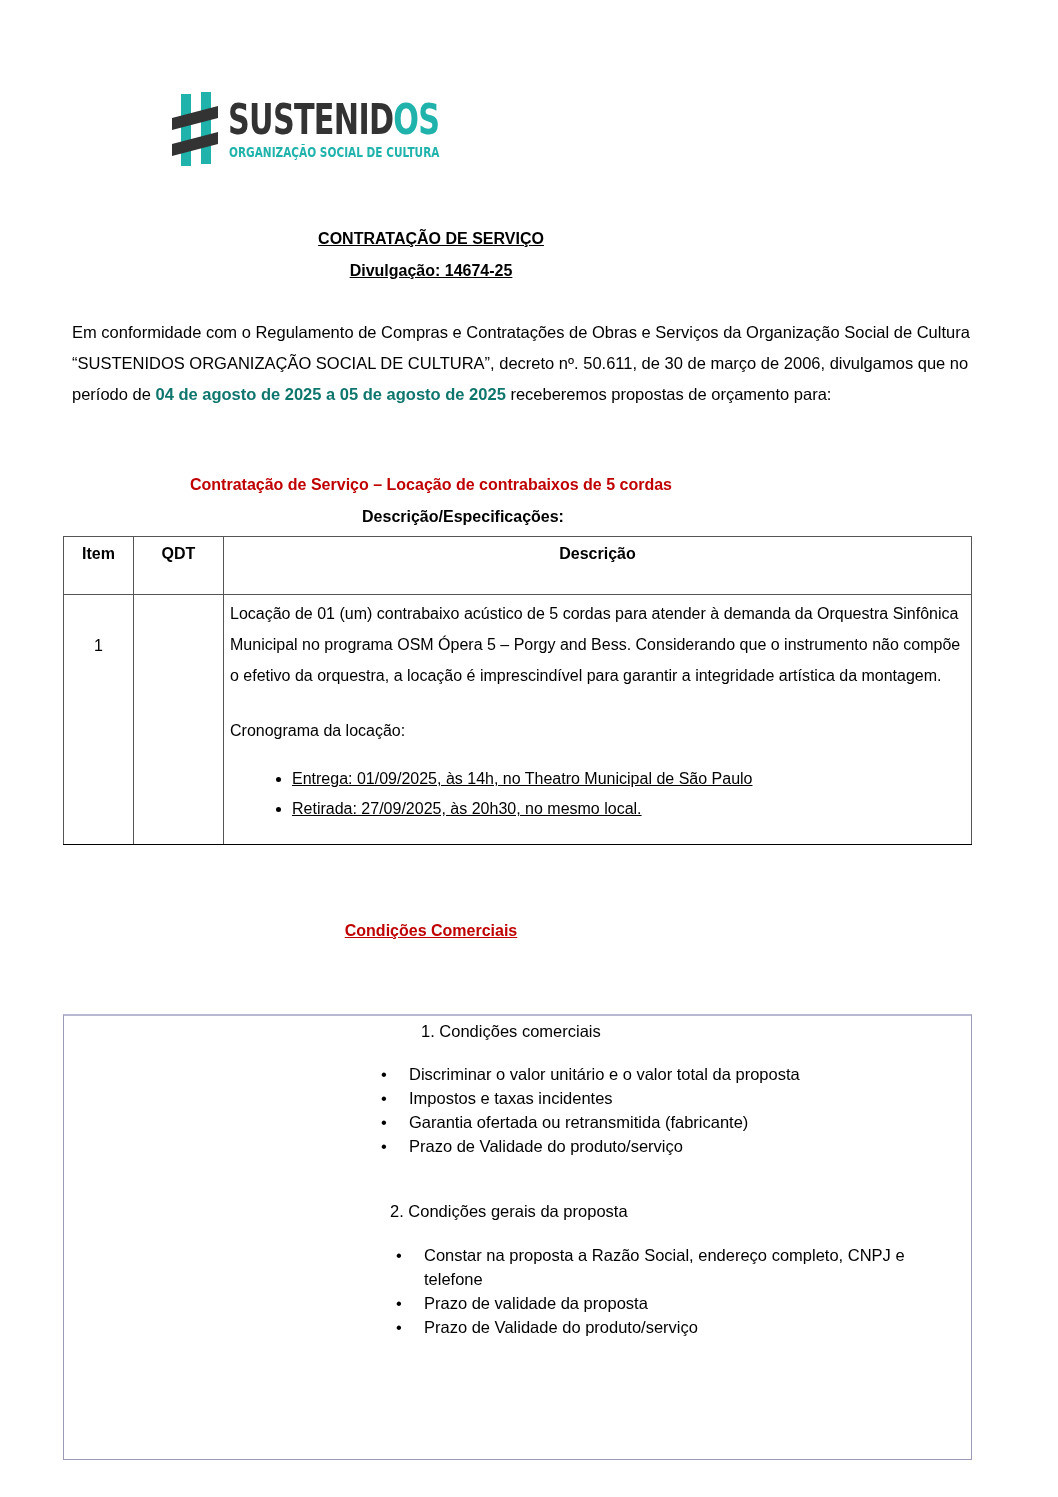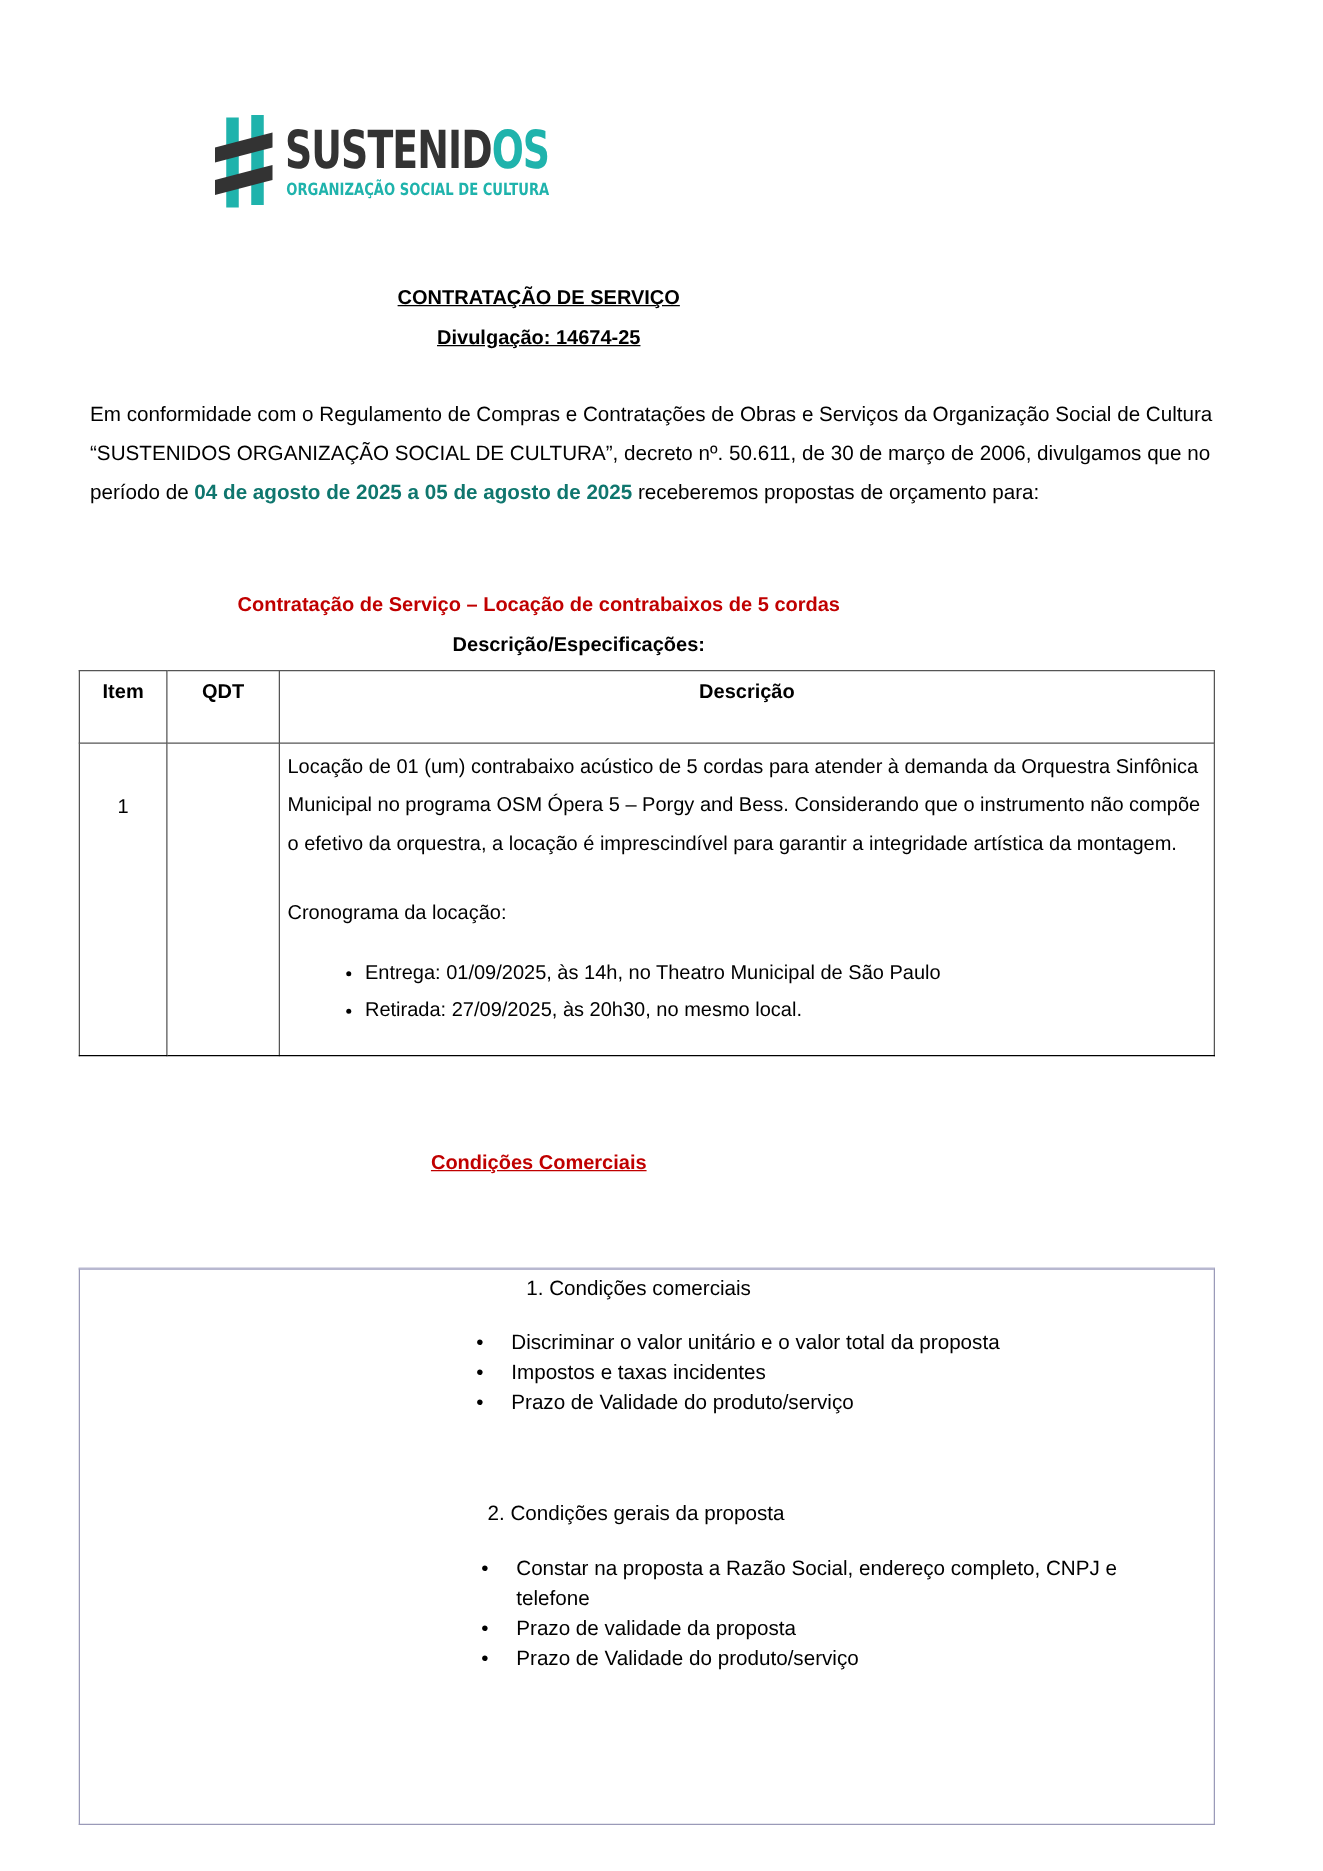--- a/index.html
+++ b/index.html
@@ -22,21 +22,21 @@
   .para { left: 72px; width: 920px; font-size: 16.5px; line-height: 31px; }
   .red { color: #0f766e; font-weight: bold; }
   .red-title { color: #c00000; font-size: 16px; font-weight: bold; }
   .sub-title { font-size: 16px; font-weight: bold; padding-left: 32px; }
 
   table.spec { position: absolute; left: 63px; top: 536px; width: 909px; border-collapse: collapse; }
   table.spec td, table.spec th { border: 1px solid #555; vertical-align: top; font-size: 16px; }
   table.spec th { font-weight: bold; height: 48px; padding-top: 8px; text-align: center; }
   table.spec tr.last td { border-bottom: 1.5px solid #000; }
   .desc { padding: 3px 6px 20px 6px; line-height: 31px; font-size: 16.5px; }
-  .desc ul { margin: 18px 0 0 0; padding-left: 62px; }
+  .desc ul { margin: 18px 0 0 0; padding-left: 62px; text-decoration: underline; }
   .desc li { line-height: 30px; }
   .item-num { text-align: center; vertical-align: top; padding-top: 42px; font-size: 16px; }
 
   .cond-box { left: 63px; top: 982px; width: 907px; height: 443px; border: 1px solid #9a9ab8; border-top: 2px solid #b8b8d0; margin-top: 32px; }
   .cond-h { font-size: 16.5px; }
   .cond-list { margin: 0; padding: 0; list-style: none; }
   .cond-list li { position: relative; padding-left: 30px; font-size: 16.5px; line-height: 24px; }
   .cond-list li::before { content: "•"; position: absolute; left: 2px; top: 0; }
 </style>
 </head>
@@ -85,21 +85,22 @@
 </tbody>
   </table>
 
 <div class="abs center red-title" style="top:922px;text-decoration:underline">Condições Comerciais</div>
 
 <div class="abs cond-box">
   <div class="abs cond-h" style="left:357px;top:6px">1. Condições comerciais</div>
   <ul class="abs cond-list" style="left:315px;top:46px;width:560px">
     <li>Discriminar o valor unitário e o valor total da proposta</li>
     <li>Impostos e taxas incidentes</li>
+    <li>Garantia ofertada ou retransmitida (fabricante)</li>
     <li>Prazo de Validade do produto/serviço</li>
   </ul>
   <div class="abs cond-h" style="left:326px;top:186px">2. Condições gerais da proposta</div>
-  <ul class="abs cond-list" style="left:319px;top:227px;width:560px">
+  <ul class="abs cond-list" style="left:330px;top:227px;width:560px">
     <li>Constar na proposta a Razão Social, endereço completo, CNPJ e telefone</li>
     <li>Prazo de validade da proposta</li>
     <li>Prazo de Validade do produto/serviço</li>
   </ul>
 </div>
 
 </body></html>

